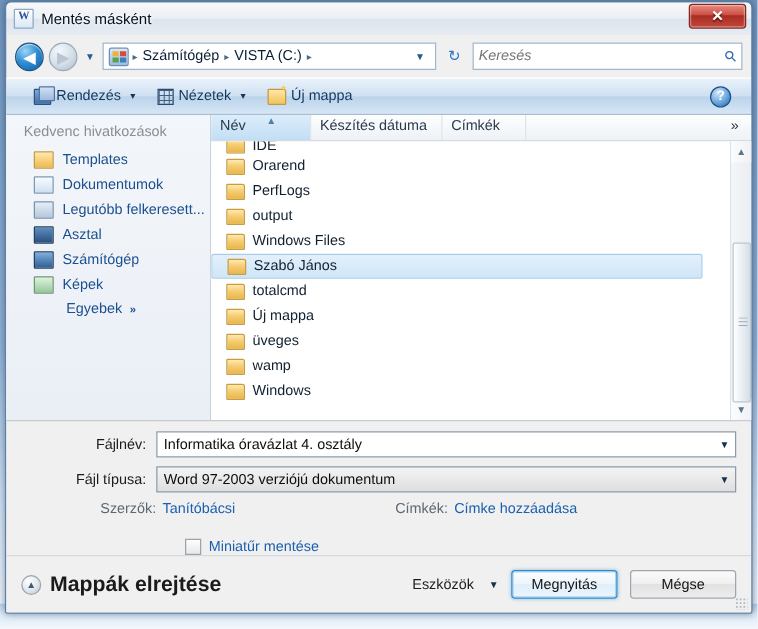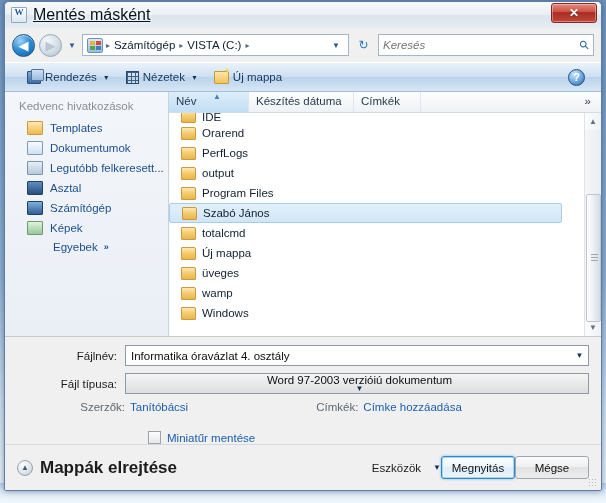--- a/index.html
+++ b/index.html
@@ -56,23 +56,22 @@
     border: 1px solid #8ea9c6; border-radius: 1px;
     position: relative;
   }
   .title-icon::after {
     content: "W";
     position: absolute; left: 0; right: 0; top: -1px;
     font-size: 9px; font-weight: bold; color: #2b5797; text-align: center;
     font-family: "Liberation Serif", serif;
   }
   .title-text {
-    font-size: 16px; color: #06121f; white-space: nowrap;
+    font-size: 12px; color: #06121f; white-space: nowrap;
     text-shadow: 0 0 3px #fff, 0 0 5px #fff;
-    text-decoration: underline;
   }
   .close-btn {
     position: absolute; right: 4px; top: 1px;
     width: 46px; height: 20px; border-radius: 3px;
     background: linear-gradient(180deg,#e58a80 0%,#cf5246 42%,#a92d23 48%,#c4463a 100%);
     border: 1px solid #7e2b23;
     box-shadow: inset 0 0 0 1px rgba(255,255,255,.35);
     color: #fff; font-size: 12px; font-weight: bold;
     display: flex; align-items: center; justify-content: center;
     text-shadow: 0 1px 1px rgba(0,0,0,.5);
@@ -312,21 +311,21 @@
   }
   .frow { display: flex; align-items: center; margin-bottom: 7px; }
   .frow .lab {
     width: 108px; flex: none; text-align: right; padding-right: 8px;
     font-size: 11.5px; color: #1b1b1b;
   }
   .combo {
     flex: 1 1 auto; height: 21px; display: flex; align-items: center;
     border: 1px solid #8a9aab; background: #fff; padding: 0 0 0 5px;
   }
-  .combo.grey { background: linear-gradient(180deg,#f4f4f4,#dedede); flex-direction: column; }
+  .combo.grey { background: linear-gradient(180deg,#f4f4f4,#dedede); }
   .combo .val {
     flex: 1 1 auto; font-size: 11.5px; color: #0d0d0d; white-space: nowrap;
     overflow: hidden; text-overflow: ellipsis;
   }
   .combo .arrow {
     width: 17px; flex: none; text-align: center;
     font-size: 8px; color: #16314c; cursor: pointer;
   }
   .metarow { display: flex; align-items: center; margin: 3px 0 0 0; font-size: 11.5px; }
   .metarow .m-lab { color: #5d6873; }
@@ -355,26 +354,26 @@
   }
   .hidefolders { display: flex; align-items: center; gap: 7px; cursor: pointer; }
   .hf-circle {
     width: 16px; height: 16px; border-radius: 50%;
     background: radial-gradient(circle at 35% 28%, #ffffff 0%, #e0e6ec 55%, #b9c3cd 100%);
     border: 1px solid #9aa5b0;
     display: flex; align-items: center; justify-content: center;
     font-size: 8px; color: #3d5a78;
   }
   .hf-lbl { font-size: 17px; color: #1b1b1b; font-weight: bold; }
-  .foot-right { margin-left: auto; display: flex; align-items: center; }
+  .foot-right { margin-left: auto; display: flex; align-items: center; gap: 10px; }
   .tools { display: flex; align-items: center; gap: 12px; cursor: pointer; }
   .tools .lbl { font-size: 11.5px; color: #1b1b1b; }
   .tools .caret { font-size: 8px; color: #16314c; }
   .btn {
-    width: 74px; height: 23px;
+    width: 85px; height: 23px;
     font-size: 11.5px; color: #121212;
     background: linear-gradient(180deg,#fbfbfb 0%,#f0f0f0 46%,#e2e2e2 50%,#ededed 100%);
     border: 1px solid #9ea7b0; border-radius: 3px;
     display: flex; align-items: center; justify-content: center;
     cursor: pointer;
   }
   .btn.default {
     border: 1px solid #2f87c9;
     box-shadow: 0 0 0 1px #a8d6f2 inset, 0 0 3px rgba(60,150,220,.6);
     background: linear-gradient(180deg,#fbfdff 0%,#eef6fc 46%,#dfeefa 50%,#eaf5fd 100%);
@@ -502,21 +501,21 @@
           <div class="row">
             <span class="fico"></span>
             <span class="nm">PerfLogs</span>
           </div>
           <div class="row">
             <span class="fico"></span>
             <span class="nm">output</span>
           </div>
           <div class="row">
             <span class="fico"></span>
-            <span class="nm">Program Files</span>
+            <span class="nm">Windows Files</span>
           </div>
           <div class="row sel">
             <span class="fico"></span>
             <span class="nm">Szabó János</span>
           </div>
           <div class="row">
             <span class="fico"></span>
             <span class="nm">totalcmd</span>
           </div>
           <div class="row">

